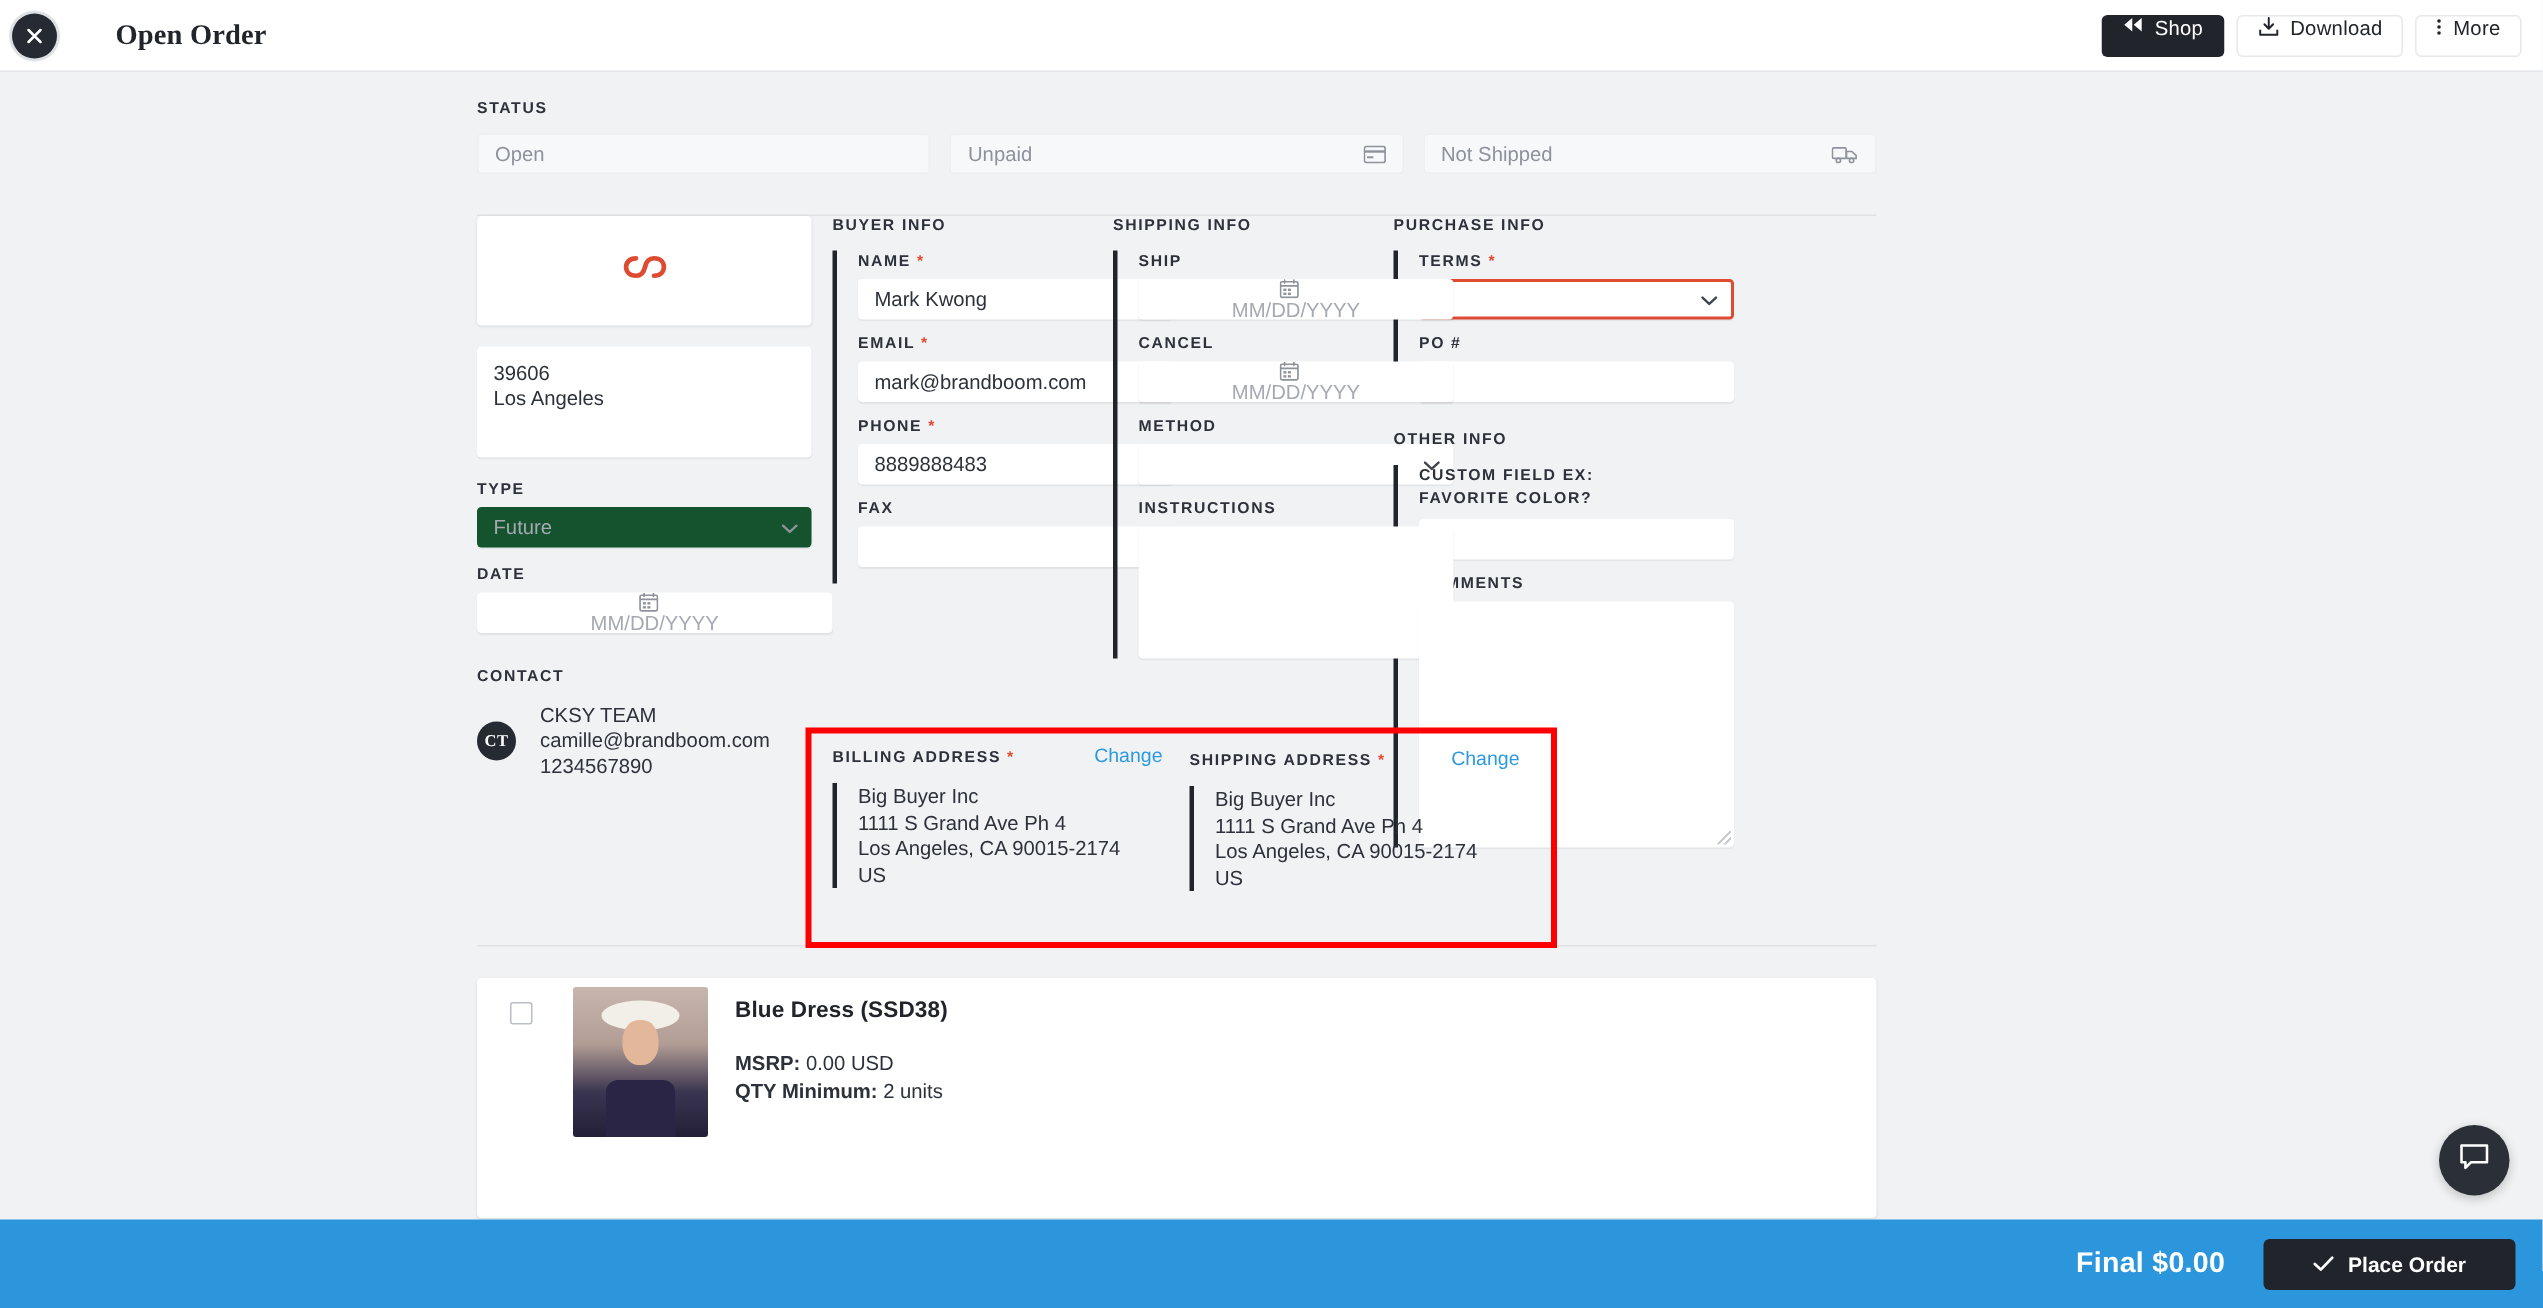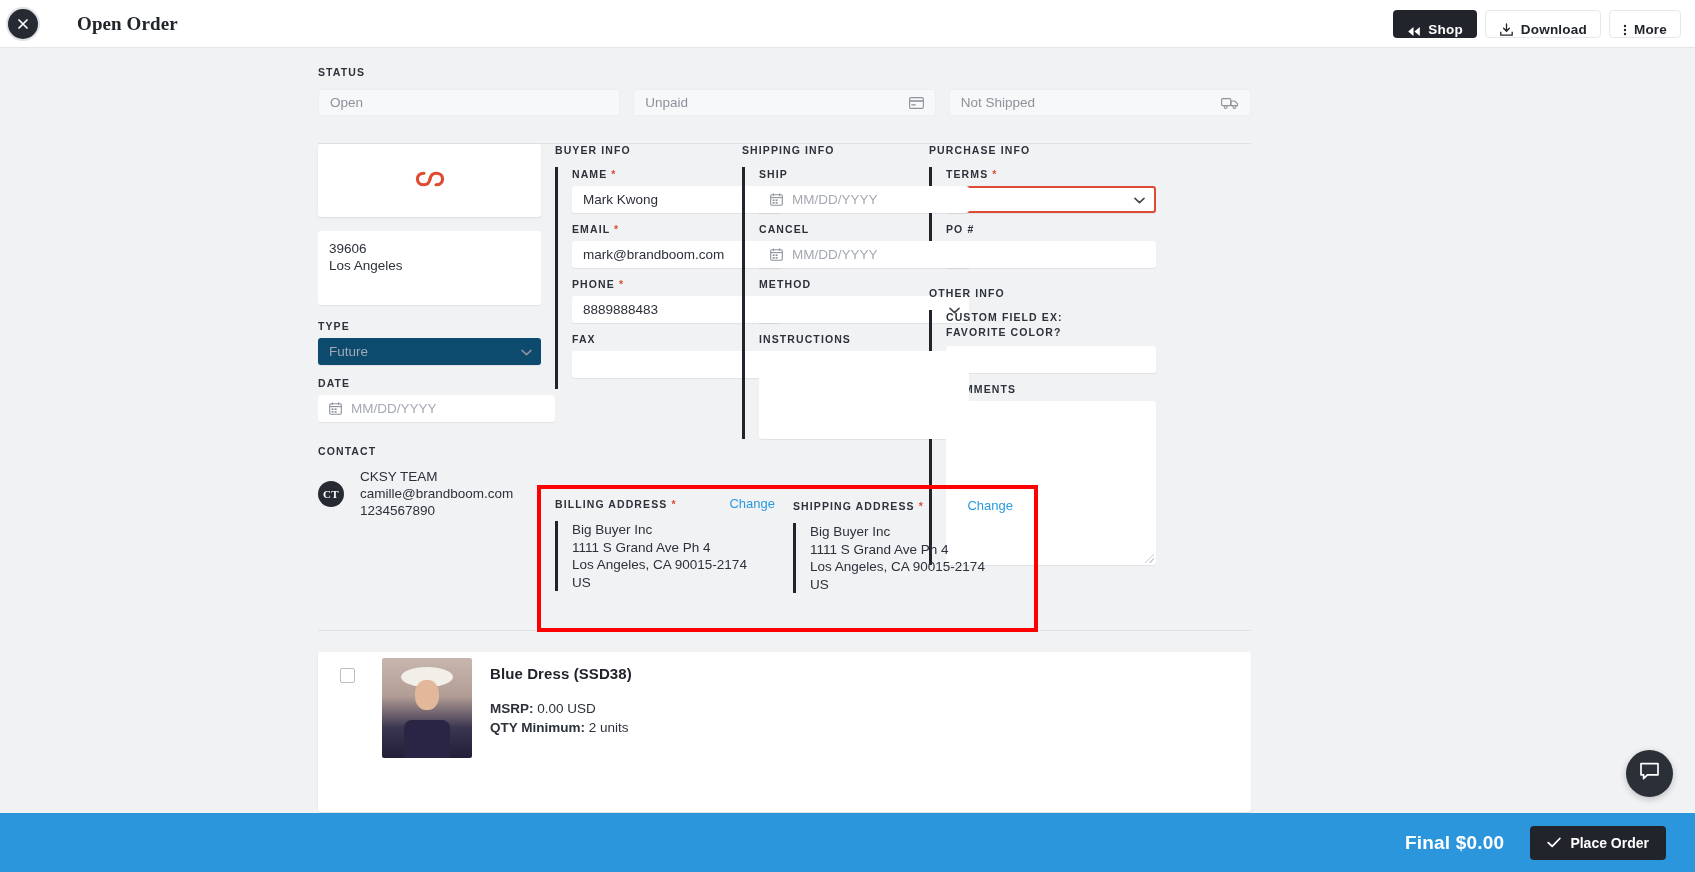--- a/index.html
+++ b/index.html
@@ -35,23 +35,23 @@
     font-size: 19px;
     color: #21242b;
     letter-spacing: .1px;
   }
   .topbar-actions {
     margin-left: auto; margin-right: 14px;
     display: flex; align-items: center; gap: 8px;
   }
   .tb-btn {
     height: 28px; border-radius: 4px;
-    display: flex; align-items: flex-end; gap: 7px;
+    display: flex; align-items: flex-start; gap: 7px;
     padding: 0 13px;
-    font-size: 13.5px; font-weight: bold; letter-spacing: .2px;
+    font-size: 13.5px; font-weight: normal; letter-spacing: .2px;
     cursor: pointer; white-space: nowrap;
     border: 1px solid transparent;
   }
   .tb-btn.dark { background: #21242b; color: #ffffff; }
   .tb-btn.light { background: #ffffff; color: #21242b; border-color: #e6e8eb; }
   .tb-btn .ico { display: flex; align-items: center; }
 
   
   .canvas {
     position: absolute; top: 48px; left: 0;
@@ -108,31 +108,31 @@
     margin-top: 14px; width: 223px; height: 74px; background: #ffffff; border-radius: 3px;
     padding: 9px 11px; font-size: 13.5px; color: #2c313a; line-height: 17px;
     box-shadow: 0 1px 1px rgba(30,35,45,.07);
   }
 
   .bar-col { border-left: 3px solid #21242b; padding-left: 14px; }
 
   .fgroup { margin-bottom: 9px; }
   .fgroup .field-label { margin-bottom: 4px; display: block; }
 
-  .cal-inp { position: relative; }
+  .cal-inp { position: relative; flex-direction: column; }
   .cal-inp .cal { margin-right: 9px; display: flex; align-items: center; }
 
   .sel {
     height: 27px; background: #ffffff; border: 0; border-radius: 3px;
     display: flex; align-items: center; padding: 0 9px 0 11px;
     font-size: 13.5px; color: #a5a9b2;
     box-shadow: 0 1px 1px rgba(30,35,45,.07);
   }
   .sel .chev { margin-left: auto; }
-  .sel.dimmed { background: #0c4a6e; gap: 12px; }
+  .sel.dimmed { background: #14532d; gap: 12px; }
   .sel.error { border: 2px solid #de4b32; background:#ffffff; }
 
   .ta {
     background: #ffffff; border: 0; border-radius: 3px;
     box-shadow: 0 1px 1px rgba(30,35,45,.07);
     position: relative;
   }
   .ta .grip {
     position: absolute; right: 2px; bottom: 2px; width: 9px; height: 9px;
     background:
@@ -205,24 +205,24 @@
   .bottombar {
     position: absolute; left: 0; bottom: 0; width: 1695px; height: 59px;
     background: #2b96db;
     display: flex; align-items: center; justify-content: flex-end;
   }
   .final-total {
     color: #ffffff; font-size: 19px; font-weight: bold; letter-spacing: .2px;
     margin-right: 26px;
   }
   .place-order {
-    margin-right: 29px; height: 34px; min-width: 118px;
+    margin-right: 18px; height: 34px; min-width: 118px;
     background: #21242b; color: #ffffff; border-radius: 4px;
     display: flex; align-items: center; justify-content: center; gap: 9px;
-    font-size: 14px; font-weight: bold; cursor: pointer; padding: 0 17px;
+    font-size: 14px; font-weight: bold; cursor: pointer; padding: 0 33px;
   }
 
   
   .chat-fab {
     position: absolute; right: 22px; bottom: 75px;
     width: 47px; height: 47px; border-radius: 50%;
     background: #2b2f38; display: flex; align-items: center; justify-content: center;
     cursor: pointer; box-shadow: 0 2px 7px rgba(0,0,0,.22);
     z-index: 30;
   }

